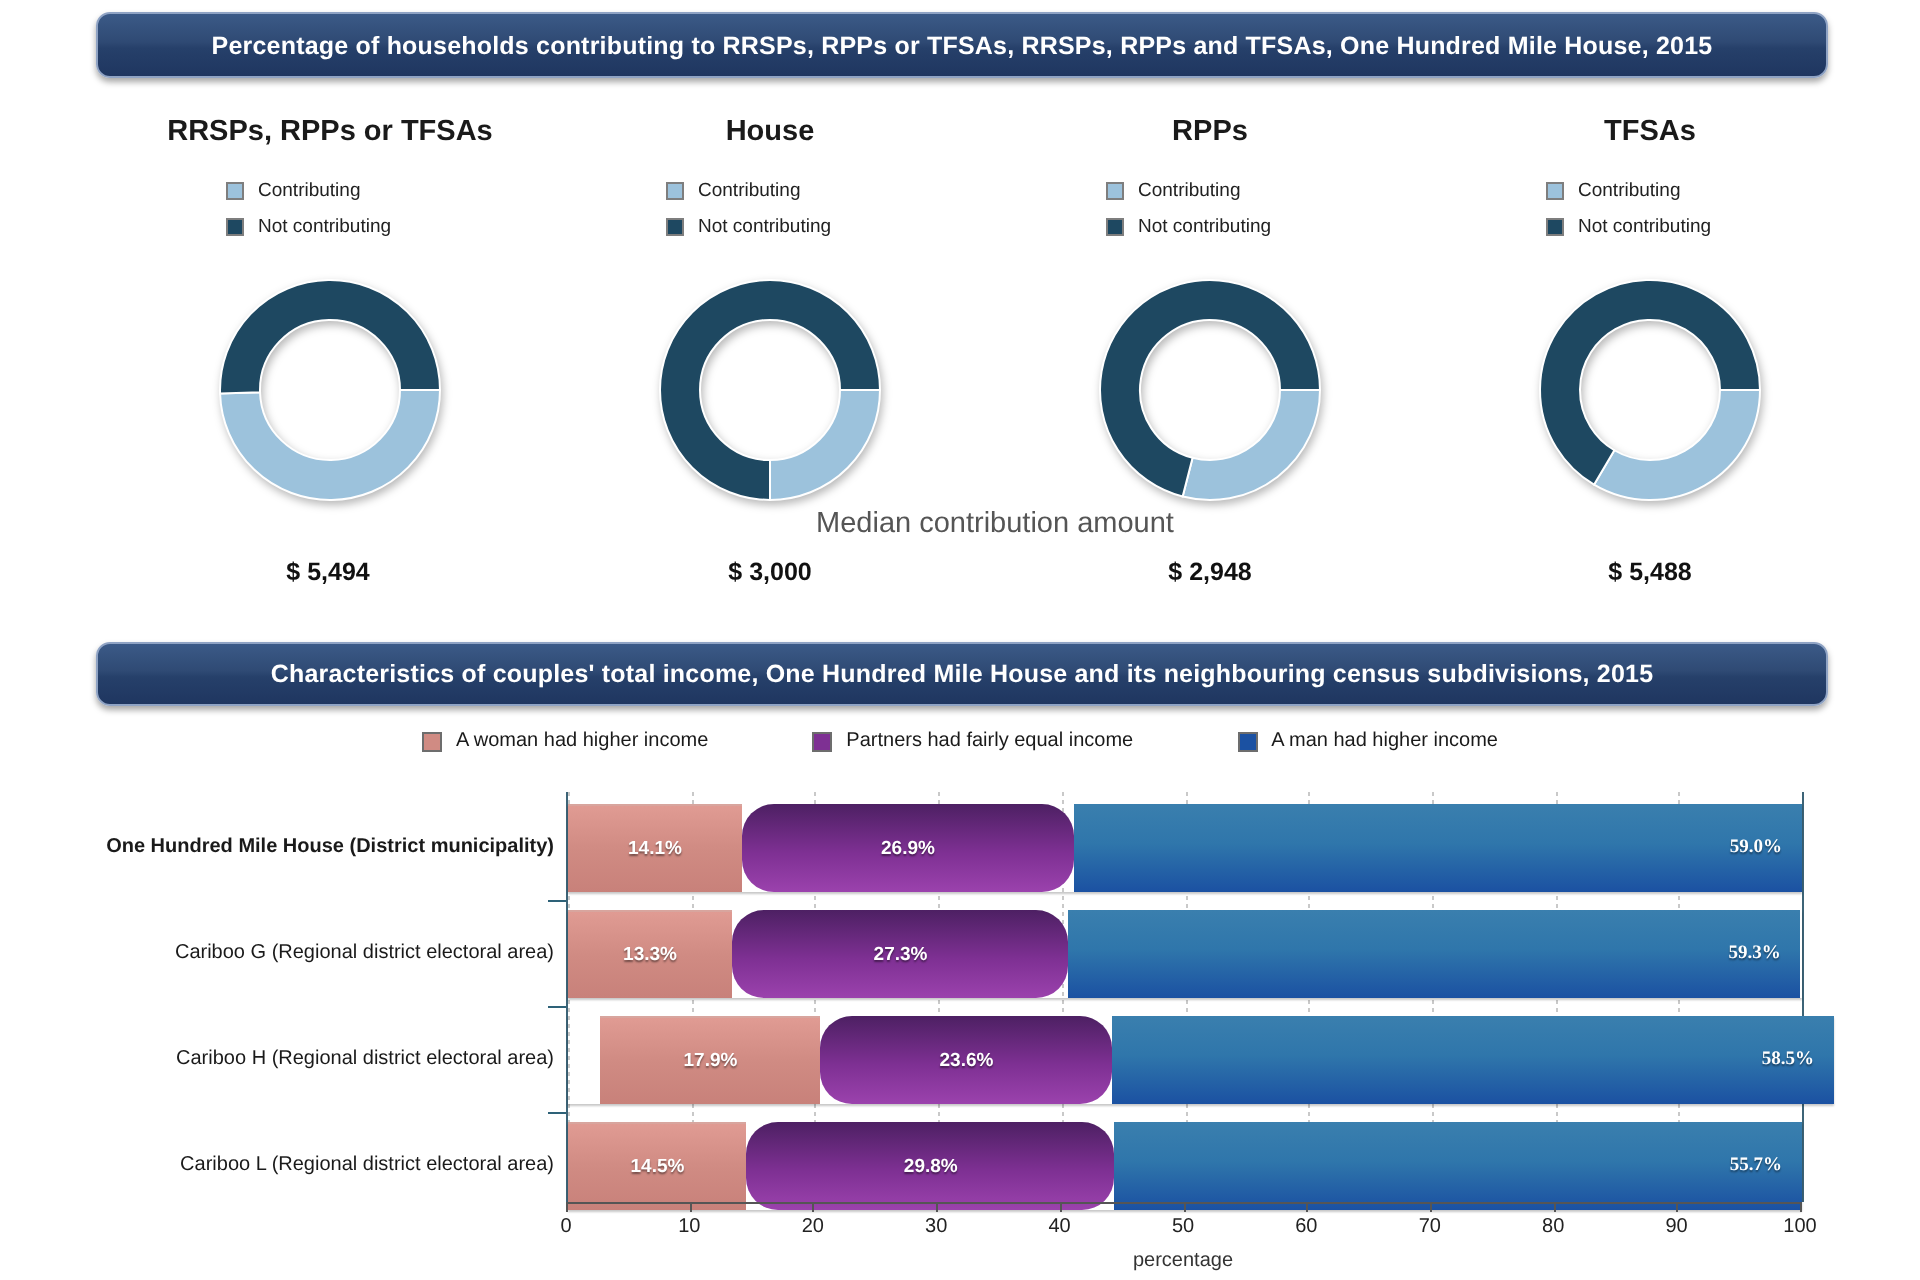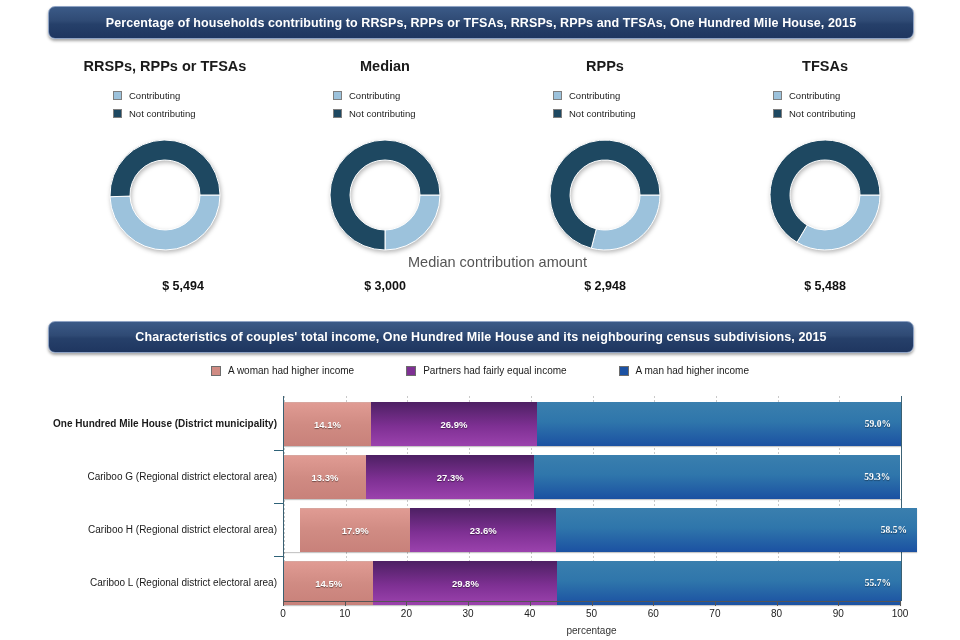--- a/index.html
+++ b/index.html
@@ -56,21 +56,21 @@
   .donut-wrap svg{display:block;filter:drop-shadow(1px 2px 2px rgba(0,0,0,.28));}
 
   .median-head{
     position:absolute;left:0;right:0;top:254px;
     text-align:center;font-size:14.5px;color:#555;padding-left:35px;
   }
   .amount{
     position:absolute;top:279px;width:220px;text-align:center;
     font-size:12.5px;font-weight:bold;color:#111;
   }
-  .amount.c0{left:73px;}
+  .amount.c0{left:54px;}
   .amount.c1{left:275px;}
   .amount.c2{left:495px;}
   .amount.c3{left:715px;}
 
   
   .bar-legend{
     position:absolute;left:0;right:0;top:365px;
     display:flex;justify-content:center;gap:52px;
   }
   .bl-item{display:flex;align-items:center;}
@@ -95,21 +95,21 @@
     display:flex;align-items:center;
     box-sizing:border-box;
   }
   .seg span{
     color:#ffffff;font-size:9.5px;font-weight:bold;
     text-shadow:0 1px 1px rgba(0,0,0,.45);
     width:100%;text-align:center;
   }
   .seg.s2 span{text-align:right;padding-right:10px;font-family:Liberation Serif, serif;}
   .seg.s0{background:linear-gradient(180deg,#e09b93 0%,#d08b83 50%,#c8817a 100%);border-top:1px solid #d8a59e;}
-  .seg.s1{background:linear-gradient(180deg,#4d2063 0%,#7e3093 55%,#9b42ad 100%);}
+  .seg.s1{background:linear-gradient(180deg,#4d2063 0%,#7e3093 55%,#9b42ad 100%);border-radius:16px;}
   .seg.s2{background:linear-gradient(180deg,#3a7fae 0%,#2f76ab 45%,#1b51a2 100%);}
 
   .row-label{
     position:absolute;right:683px;height:44px;line-height:44px;
     font-size:10px;color:#1a1a1a;white-space:nowrap;text-align:right;
   }
   .row-label.bold{font-weight:bold;}
 
   .tick{position:absolute;width:1px;height:5px;background:#555;top:205px;}
   .tick-label{position:absolute;top:212px;font-size:10px;color:#222;transform:translateX(-50%);}
@@ -141,21 +141,21 @@
     </div>
     <div class="donut-wrap">
         <svg width="116" height="116" viewBox="0 0 116 116">
           <path d="M113 58 A55 55 0 0 1 3.027139179884763 59.727591749297055 L23.017270387199396 59.09937656773449 A35 35 0 0 0 93 58 Z" fill="#9cc2dc" stroke="#ffffff" stroke-width="1"></path>
           <path d="M3.027139179884763 59.727591749297055 A55 55 0 1 1 113 57.999999999999986 L93 57.99999999999999 A35 35 0 1 0 23.017270387199396 59.09937656773449 Z" fill="#1e4861" stroke="#ffffff" stroke-width="1"></path>
         </svg>
       </div>
   </div>
 
   <div class="donut-col c1">
-    <div class="donut-title">Median</div>
+    <div class="donut-title">House</div>
     <div class="legend">
       <div class="legend-row">
         <span class="sw light"></span>
         <span class="legend-label">Contributing</span>
       </div>
       <div class="legend-row">
         <span class="sw dark"></span>
         <span class="legend-label">Not contributing</span>
       </div>
     </div>

